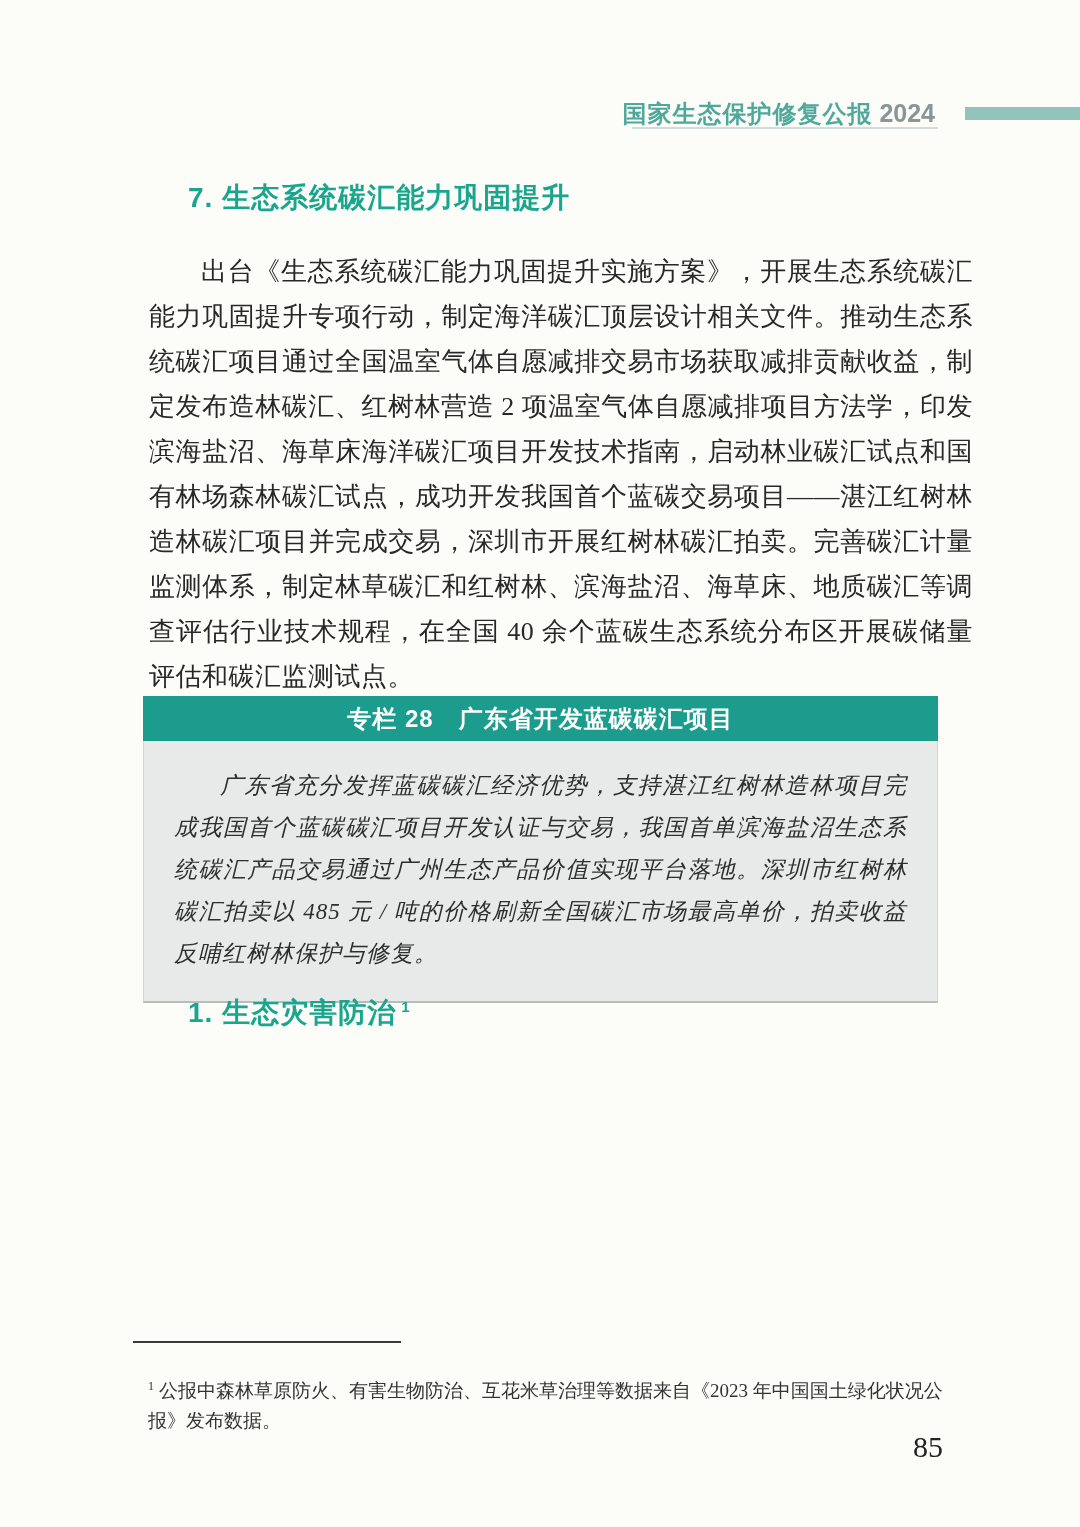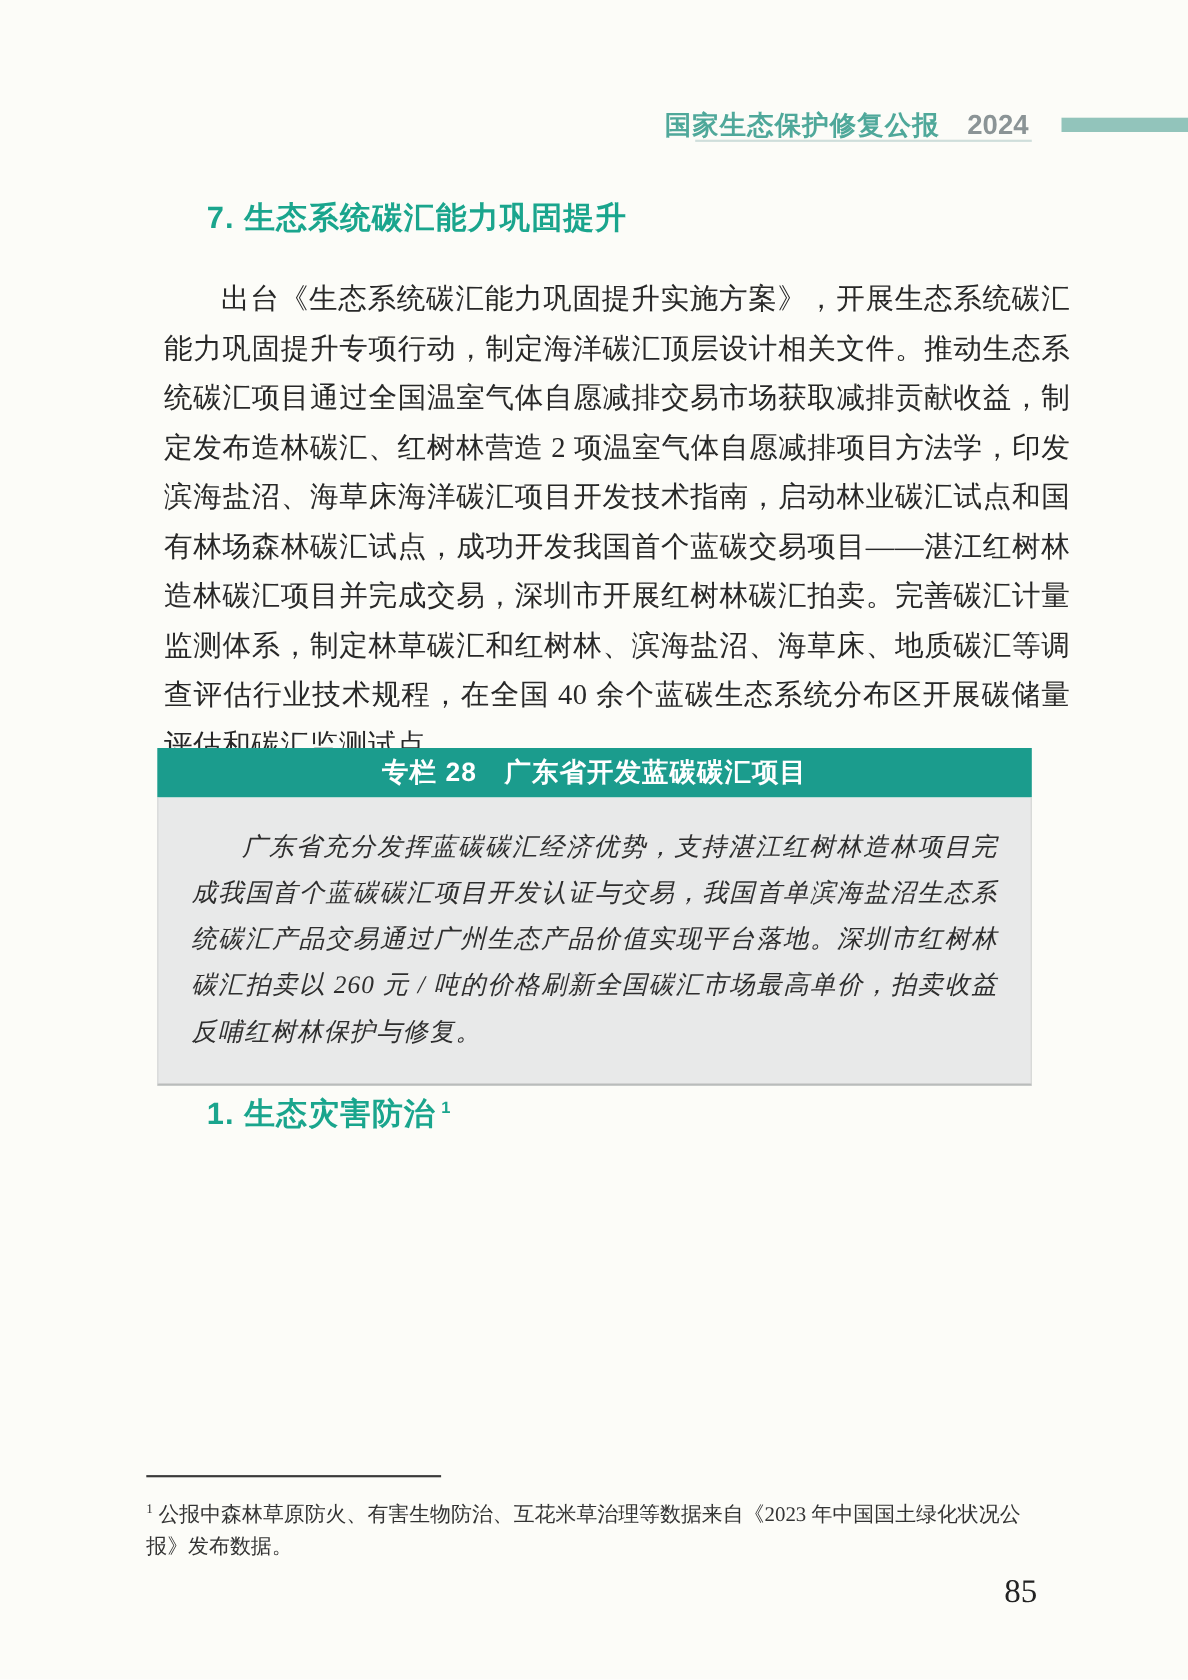--- a/index.html
+++ b/index.html
@@ -16,21 +16,21 @@
   
   .running-header { position: absolute; top: 98px; left: 0; width: 1080px; height: 40px; }
   .header-underline { position: absolute; top: 29px; left: 632px; width: 306px; height: 2px; background: #cfdedb; }
   .header-text { position: absolute; top: 0; right: 145px; white-space: nowrap; }
   .header-title {
     color: #4fa89a; font-family: Liberation Mono, monospace;
     font-weight: bold; font-size: 24px; letter-spacing: 1px;
   }
   .header-year {
     color: #8b9496; font-family: "Liberation Sans", "DejaVu Sans", sans-serif;
-    font-weight: bold; font-size: 25px; margin-left: 25px;
+    font-weight: bold; font-size: 25px; margin-left: 7px;
   }
   .header-accent-bar { position: absolute; top: 9px; left: 965px; width: 115px; height: 13px; background: #92c4bb; }
 
   
   .sec {
     position: absolute; left: 188px; margin: 0;
     font-family: "Liberation Sans", "DejaVu Sans", sans-serif;
     font-weight: 600; font-size: 28px; color: #1aa58d; letter-spacing: 1px;
     white-space: nowrap;
   }
@@ -45,34 +45,34 @@
     text-align: justify; text-indent: 2em; letter-spacing: 0.5px;
   }
   .para1 { top: 233px; }
   .para2 { top: 1050px; }
 
   
   .callout { position: absolute; top: 680px; left: 143px; width: 795px; }
   .callout-header {
     height: 45px; line-height: 45px; background: #1b9c8d; color: #ffffff;
     text-align: center; font-family: "Liberation Sans", "DejaVu Sans", sans-serif;
-    font-weight: bold; font-size: 24px; letter-spacing: 1px;
+    font-weight: bold; font-size: 24px; letter-spacing: 1px; margin-top: 16px;
   }
   .callout-body {
     background: #e8e9e9; border: 1px solid #d3d5d4; border-top: none;
     border-bottom: 2px solid #b9bcbb;
     padding: 24px 30px 26px 30px;
     font-size: 23px; line-height: 42px; font-style: italic;
     text-align: justify; text-indent: 2em; color: #2e2e2e; letter-spacing: 1px;
   }
 
   
   .footnote-rule { position: absolute; top: 1341px; left: 133px; width: 268px; height: 2px; background: #3a3a3a; }
   .footnote {
-    position: absolute; top: 1356px; left: 133px; width: 824px; margin: 0;
+    position: absolute; top: 1356px; left: 133px; width: 824px; margin: 15px;
     font-size: 19px; line-height: 30px; color: #333333;
   }
   .fn-marker { font-size: 12px; vertical-align: super; margin-right: 5px; }
 
   .page-number { position: absolute; top: 1430px; left: 913px; font-size: 30px; color: #222222; }
 </style>
 </head>
 <body>
 
 <div class="page">
@@ -84,21 +84,21 @@
     </div>
     <div class="header-accent-bar"></div>
   </div>
 
   <h2 class="sec sec4">7. 生态系统碳汇能力巩固提升</h2>
 
   <p class="body para1">出台《生态系统碳汇能力巩固提升实施方案》，开展生态系统碳汇能力巩固提升专项行动，制定海洋碳汇顶层设计相关文件。推动生态系统碳汇项目通过全国温室气体自愿减排交易市场获取减排贡献收益，制定发布造林碳汇、红树林营造 2 项温室气体自愿减排项目方法学，印发滨海盐沼、海草床海洋碳汇项目开发技术指南，启动林业碳汇试点和国有林场森林碳汇试点，成功开发我国首个蓝碳交易项目——湛江红树林造林碳汇项目并完成交易，深圳市开展红树林碳汇拍卖。完善碳汇计量监测体系，制定林草碳汇和红树林、滨海盐沼、海草床、地质碳汇等调查评估行业技术规程，在全国 40 余个蓝碳生态系统分布区开展碳储量评估和碳汇监测试点。</p>
 
   <div class="callout">
     <div class="callout-header">专栏 28　广东省开发蓝碳碳汇项目</div>
-    <div class="callout-body">广东省充分发挥蓝碳碳汇经济优势，支持湛江红树林造林项目完成我国首个蓝碳碳汇项目开发认证与交易，我国首单滨海盐沼生态系统碳汇产品交易通过广州生态产品价值实现平台落地。深圳市红树林碳汇拍卖以 260 元 / 吨的价格刷新全国碳汇市场最高单价，拍卖收益反哺红树林保护与修复。</div>
+    <div class="callout-body">广东省充分发挥蓝碳碳汇经济优势，支持湛江红树林造林项目完成我国首个蓝碳碳汇项目开发认证与交易，我国首单滨海盐沼生态系统碳汇产品交易通过广州生态产品价值实现平台落地。深圳市红树林碳汇拍卖以 485 元 / 吨的价格刷新全国碳汇市场最高单价，拍卖收益反哺红树林保护与修复。</div>
   </div>
 
   <h2 class="sec sec5"><span>1. 生态灾害防治</span><sup class="fn-ref">1</sup></h2>
 
 
   <div class="footnote-rule"></div>
 
   <p class="footnote"><sup class="fn-marker">1</sup><span>公报中森林草原防火、有害生物防治、互花米草治理等数据来自《2023 年中国国土绿化状况公报》发布数据。</span></p>
 
   <div class="page-number">85</div>

